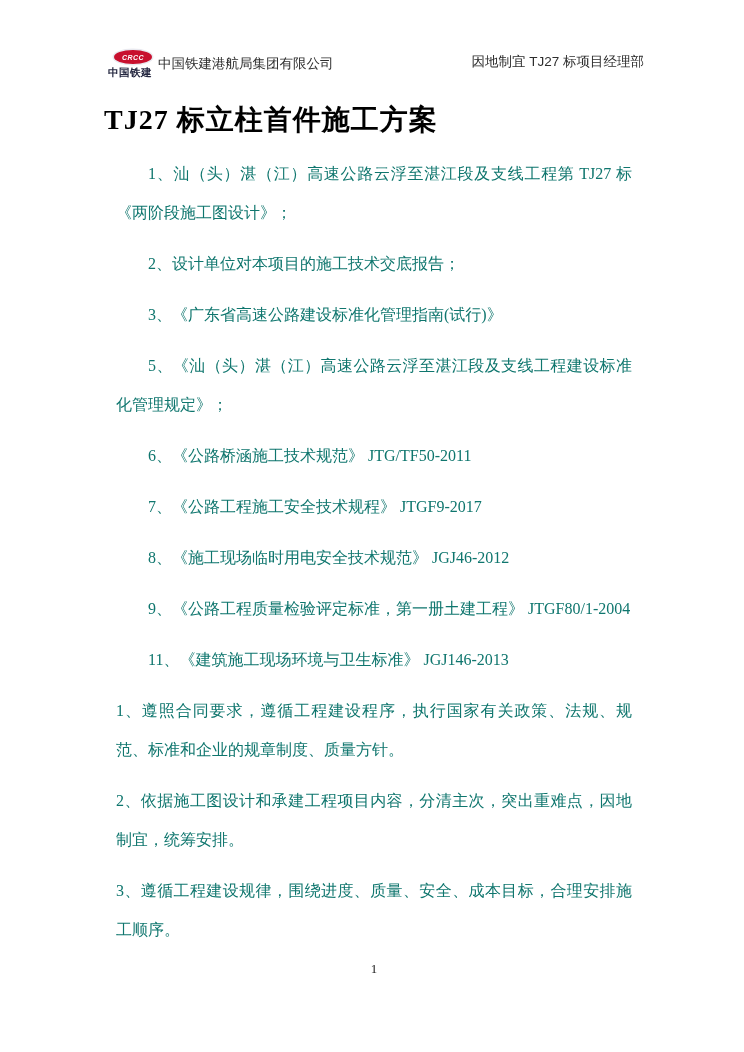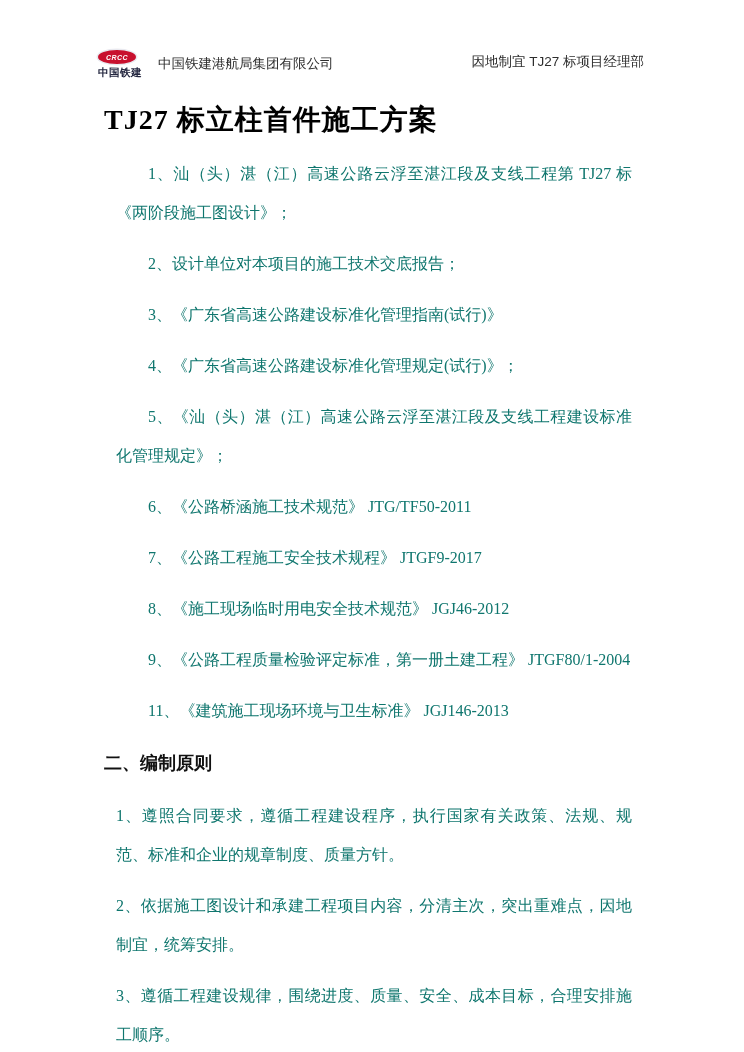--- a/index.html
+++ b/index.html
@@ -21,21 +21,21 @@
   .header {
     display: flex;
     align-items: flex-end;
     margin-left: -6px;
     height: 40px;
     font-family: "Liberation Sans", sans-serif;
   }
   .logo {
     display: flex;
     flex-direction: column;
-    align-items: flex-start;
+    align-items: flex-end;
     width: 54px;
   }
   .logo-oval {
     width: 38px;
     height: 14px;
     background: #c8102e;
     border-radius: 50%;
     display: flex;
     align-items: center;
     justify-content: center;
@@ -119,30 +119,28 @@
     <div class="header-project">因地制宜 TJ27 标项目经理部</div>
   </div>
 
   <div class="doc">
     <h1 class="doc-title">TJ27 标立柱首件施工方案</h1>
 
     <div class="sec1">
       <p>1、汕（头）湛（江）高速公路云浮至湛江段及支线工程第 TJ27 标《两阶段施工图设计》；</p>
       <p>2、设计单位对本项目的施工技术交底报告；</p>
       <p>3、《广东省高速公路建设标准化管理指南(试行)》</p>
-      <p>4、《广东省高速公路建设标准化管理规定(试行)》；</p>
       <p>5、《汕（头）湛（江）高速公路云浮至湛江段及支线工程建设标准化管理规定》；</p>
       <p>6、《公路桥涵施工技术规范》 JTG/TF50-2011</p>
       <p>7、《公路工程施工安全技术规程》 JTGF9-2017</p>
       <p>8、《施工现场临时用电安全技术规范》 JGJ46-2012</p>
       <p>9、《公路工程质量检验评定标准，第一册土建工程》 JTGF80/1-2004</p>
       <p>11、《建筑施工现场环境与卫生标准》 JGJ146-2013</p>
     </div>
 
-    <h2 class="sec-heading">二、编制原则</h2>
     <div class="sec2">
       <p>1、遵照合同要求，遵循工程建设程序，执行国家有关政策、法规、规范、标准和企业的规章制度、质量方针。</p>
       <p>2、依据施工图设计和承建工程项目内容，分清主次，突出重难点，因地制宜，统筹安排。</p>
       <p>3、遵循工程建设规律，围绕进度、质量、安全、成本目标，合理安排施工顺序。</p>
     </div>
 
     <div class="page-number">1</div>
   </div>
 
 </div>

